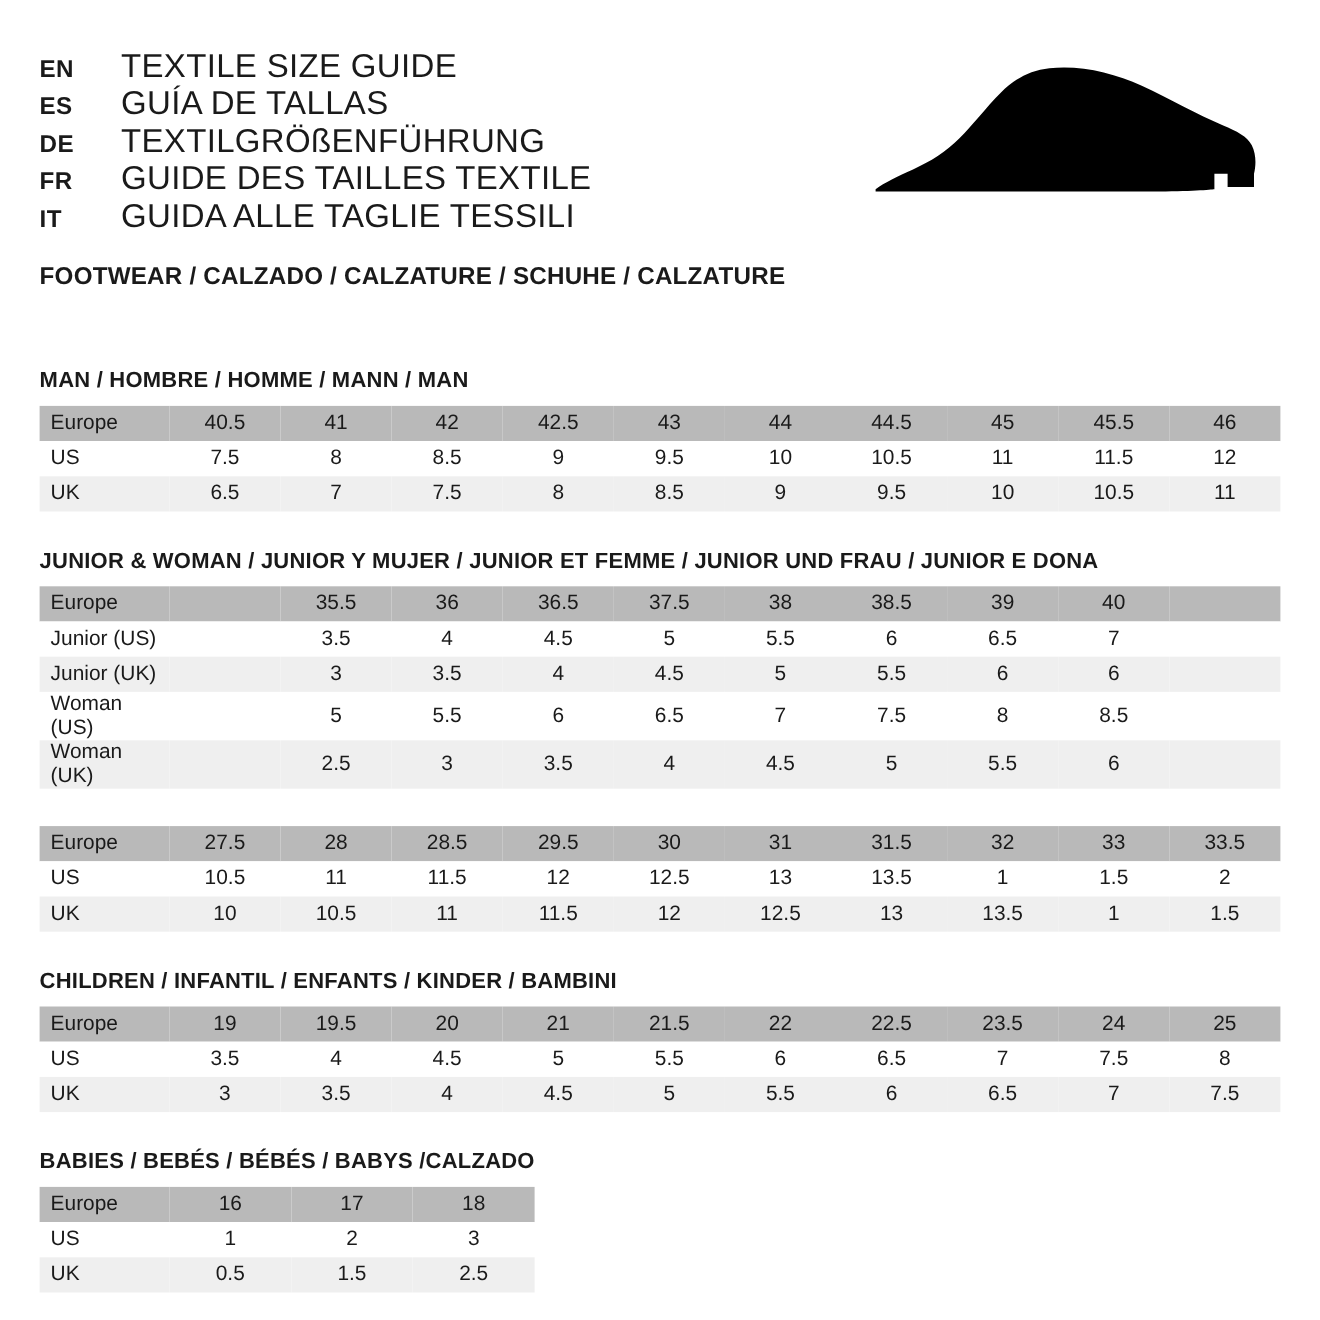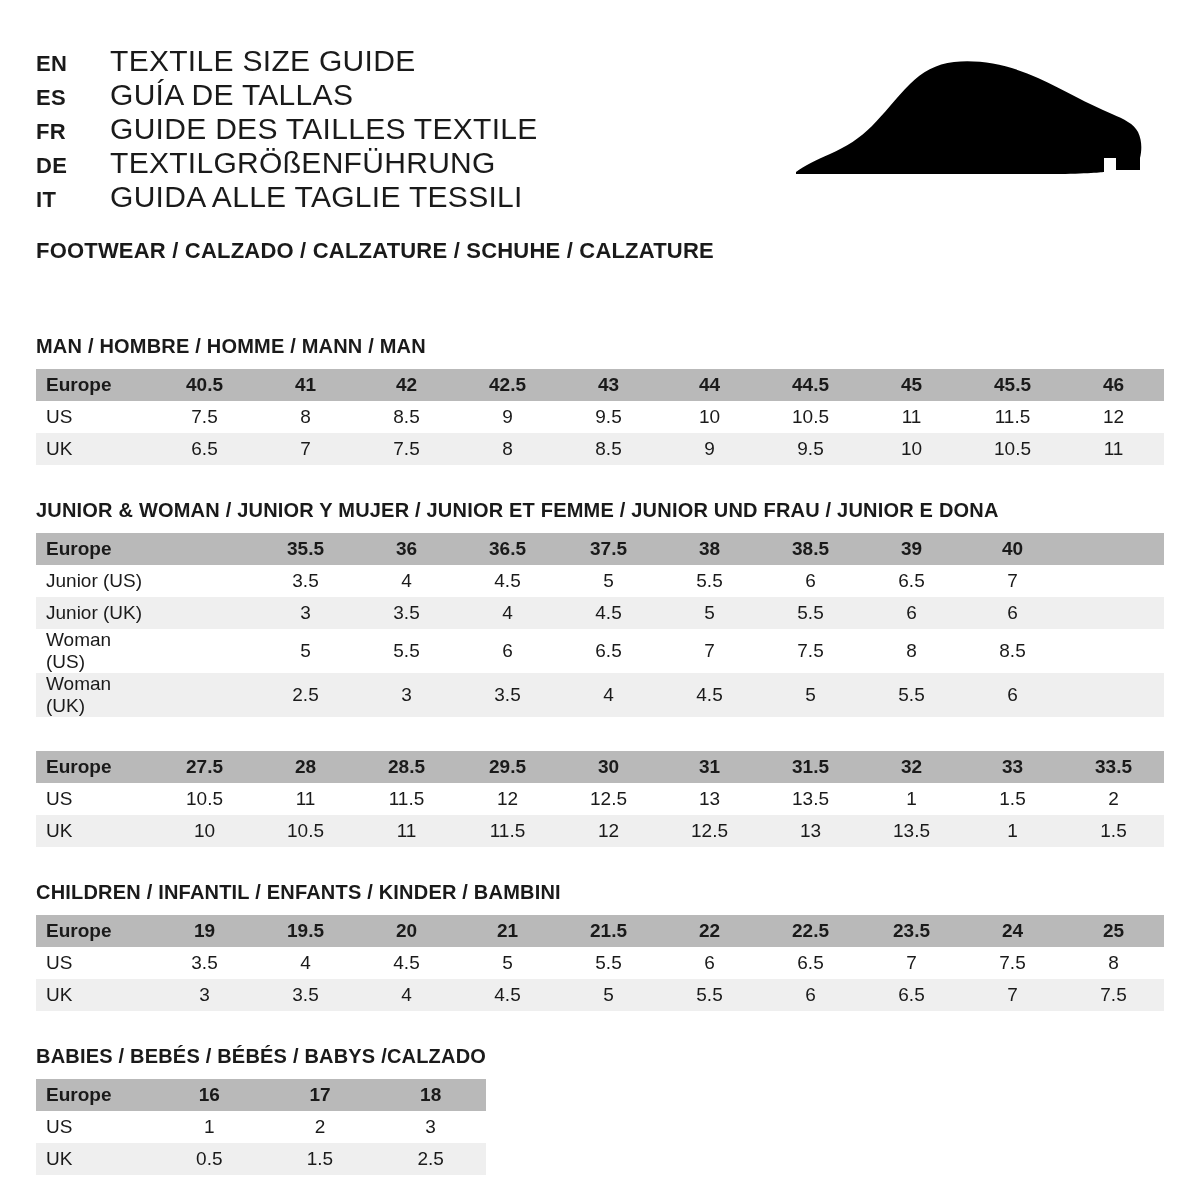--- a/index.html
+++ b/index.html
@@ -84,21 +84,20 @@
   td, th {
     padding: 0;
     height: 32px;
     text-align: center;
     font-weight: normal;
     vertical-align: middle;
   }
   .row-head td {
     background: #b9b9b9;
     color: #1a1a1a;
-    font-weight: bold;
   }
   .row-alt td { background: #ffffff; }
   .row-norm td { background: #efefef; }
   td.label {
     text-align: left;
     padding-left: 10px;
   }
   table.wide col.lbl { width: 118px; }
   table.narrow col.lbl { width: 118px; }
 </style>
@@ -111,26 +110,26 @@
     <ul class="lang-list">
       <li class="lang-row">
         <span class="lang-code">EN</span>
         <span class="lang-title">TEXTILE SIZE GUIDE</span>
       </li>
       <li class="lang-row">
         <span class="lang-code">ES</span>
         <span class="lang-title">GUÍA DE TALLAS</span>
       </li>
       <li class="lang-row">
+        <span class="lang-code">DE</span>
+        <span class="lang-title">TEXTILGRÖßENFÜHRUNG</span>
+      </li>
+      <li class="lang-row">
         <span class="lang-code">FR</span>
         <span class="lang-title">GUIDE DES TAILLES TEXTILE</span>
-      </li>
-      <li class="lang-row">
-        <span class="lang-code">DE</span>
-        <span class="lang-title">TEXTILGRÖßENFÜHRUNG</span>
       </li>
       <li class="lang-row">
         <span class="lang-code">IT</span>
         <span class="lang-title">GUIDA ALLE TAGLIE TESSILI</span>
       </li>
     </ul>
     <div class="category-line">FOOTWEAR / CALZADO / CALZATURE / SCHUHE / CALZATURE</div>
 
     <svg class="shoe-icon" viewBox="0 0 360 160" aria-hidden="true">
       <path fill="#000000" d="M10,118 C18,112 30,106 44,100 C60,93 74,84 86,72 C98,60 110,44 124,30 C136,18 150,10 168,8 C196,5 226,12 252,24 C278,36 302,50 326,60 C338,65 348,70 352,78 C356,86 356,96 354,104 L354,116 L330,116 L330,104 L318,104 L318,118 C318,118 300,120 268,120 C200,120 120,120 60,120 C40,120 22,120 10,120 Z"></path>

